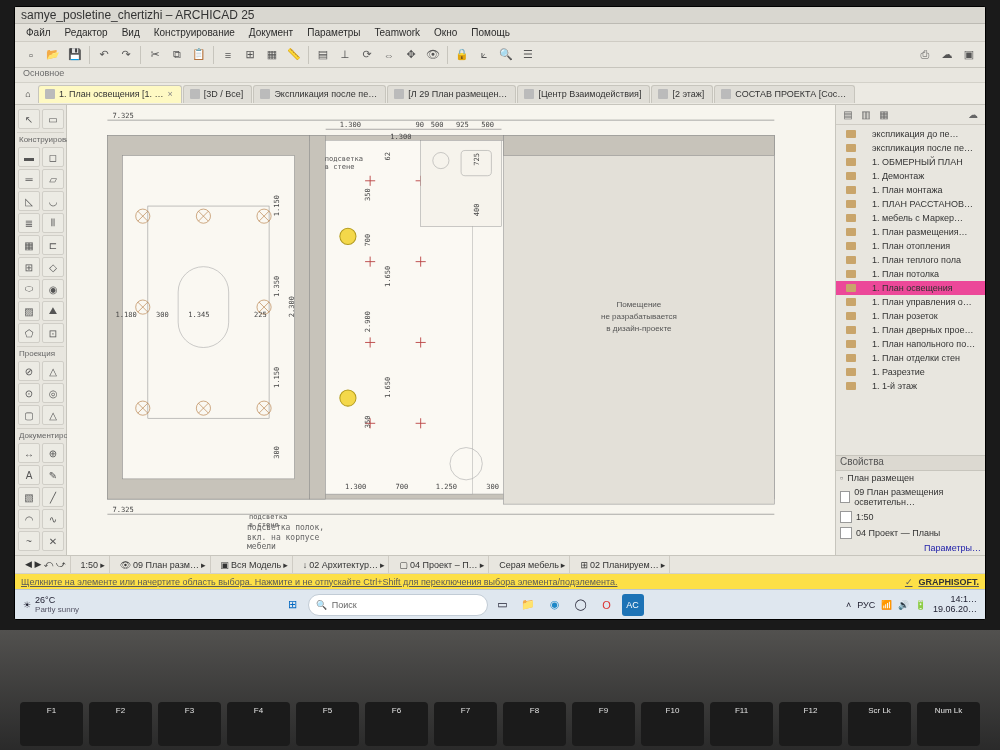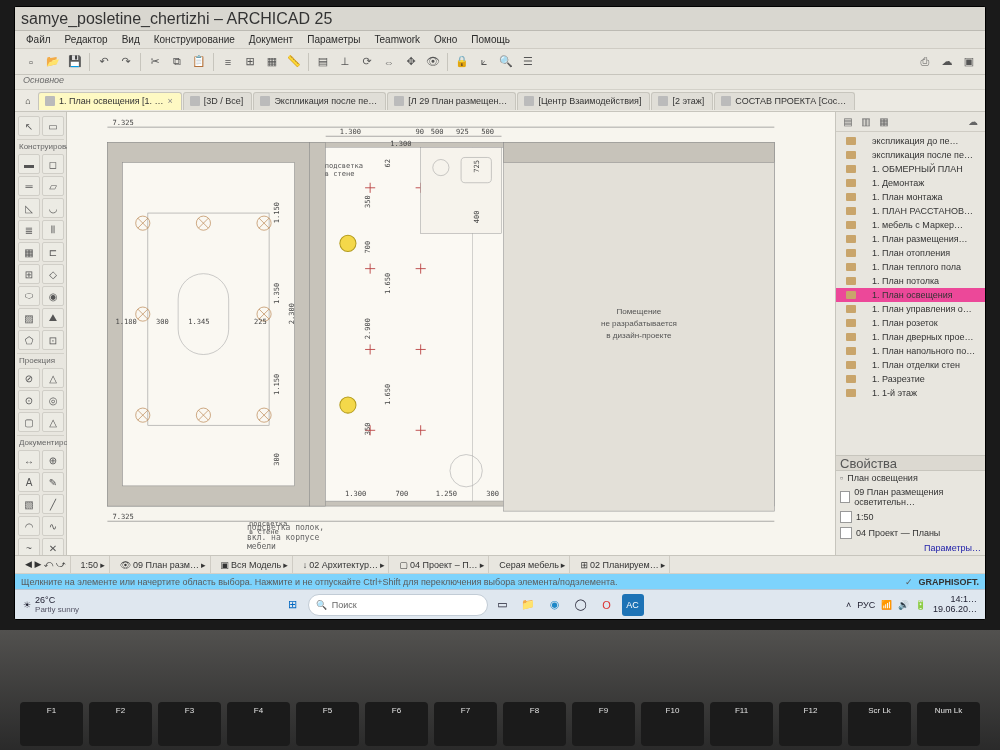--- a/index.html
+++ b/index.html
@@ -40,25 +40,25 @@
     color: #e2e2e2;
     font-size: 8px;
     display: flex; align-items: flex-start; justify-content: center;
     padding-top: 4px;
     min-width: 30px;
   }
   .keyboard .key.wide { flex: 1.6; }
 
   
   .titlebar {
-    height: 24px;
+    height: 17px;
     background: #d9d7d0;
     display: flex; align-items: center;
     padding: 0 6px;
-    font-size: 16px;
+    font-size: 12px;
     color: #333;
     border-bottom: 1px solid #bcbab3;
   }
   .titlebar .title { font-weight: 500; }
 
   
   .menubar {
     height: 18px;
     background: #e4e2db;
     display: flex; align-items: center;
@@ -87,21 +87,20 @@
     border-radius: 2px;
   }
   .maintoolbar .sep { width: 1px; height: 18px; background: #c7c5bd; margin: 0 2px; }
 
   .modelabel {
     height: 15px;
     background: #e8e6df;
     font-size: 9px; color: #6b6b6b;
     padding: 0 8px;
     border-bottom: 1px solid #d3d1c9;
-    font-style: italic;
   }
 
   
   .tabstrip {
     height: 22px;
     background: #eceae3;
     display: flex; align-items: center;
     gap: 1px;
     padding: 0 4px;
     border-bottom: 1px solid #c7c5bd;
@@ -207,21 +206,21 @@
     background: #c9a56b;
     border-radius: 1px;
     flex-shrink: 0;
   }
   .navigator .props-title {
     height: 16px;
     background: #dcd9d1;
     border-top: 1px solid #c7c5bd;
     border-bottom: 1px solid #c7c5bd;
     display:flex;align-items:flex-start;
-    padding: 0 4px; font-size: 13px; color:#555;
+    padding: 0 4px; font-size: 10px; color:#555;
   }
   .navigator .props-row {
     display:flex; align-items:center;
     gap: 4px;
     padding: 2px 4px;
     font-size: 9px;
   }
   .navigator .props-row .sw {
     width:12px;height:12px;border:1px solid #999;background:#fff;
   }
@@ -238,27 +237,28 @@
     color:#333;
   }
   .viewbar .field {
     display:flex;align-items:center;gap:2px;
     padding: 0 4px;
     border-right: 1px solid #cfccc4;
     height: 100%;
   }
   .statusline {
     height: 16px;
-    background: #7dd3fc;
+    background: #fde047;
     font-size: 9px; color:#5a5a5a;
     padding: 1px 6px;
     border-top: 1px solid #d3d1c9;
     display: flex;
     justify-content: space-between;
     align-items: center;
+    text-decoration: underline;
   }
 
   
   .taskbar {
     height: 30px;
     background: #dfe7ef;
     border-top: 1px solid #b9c6d3;
     display:flex; align-items:center;
     padding: 0 8px;
     font-size: 10px;
@@ -648,21 +648,21 @@
             <span class="folder"></span>
             <span>1. 1-й этаж</span>
           </div>
         </div>
 
       <div class="props-title">
         <span>Свойства</span>
       </div>
       <div class="props-row">
         <span style="color:#777">▫</span>
-        <span>План освещения</span>
+        <span>План размещен</span>
       </div>
       <div class="props-row">
         <span class="sw"></span>
         <span style="overflow:hidden">09 План размещения осветительн…</span>
       </div>
       <div class="props-row">
         <span class="sw"></span>
         <span>1:50</span>
       </div>
       <div class="props-row">

